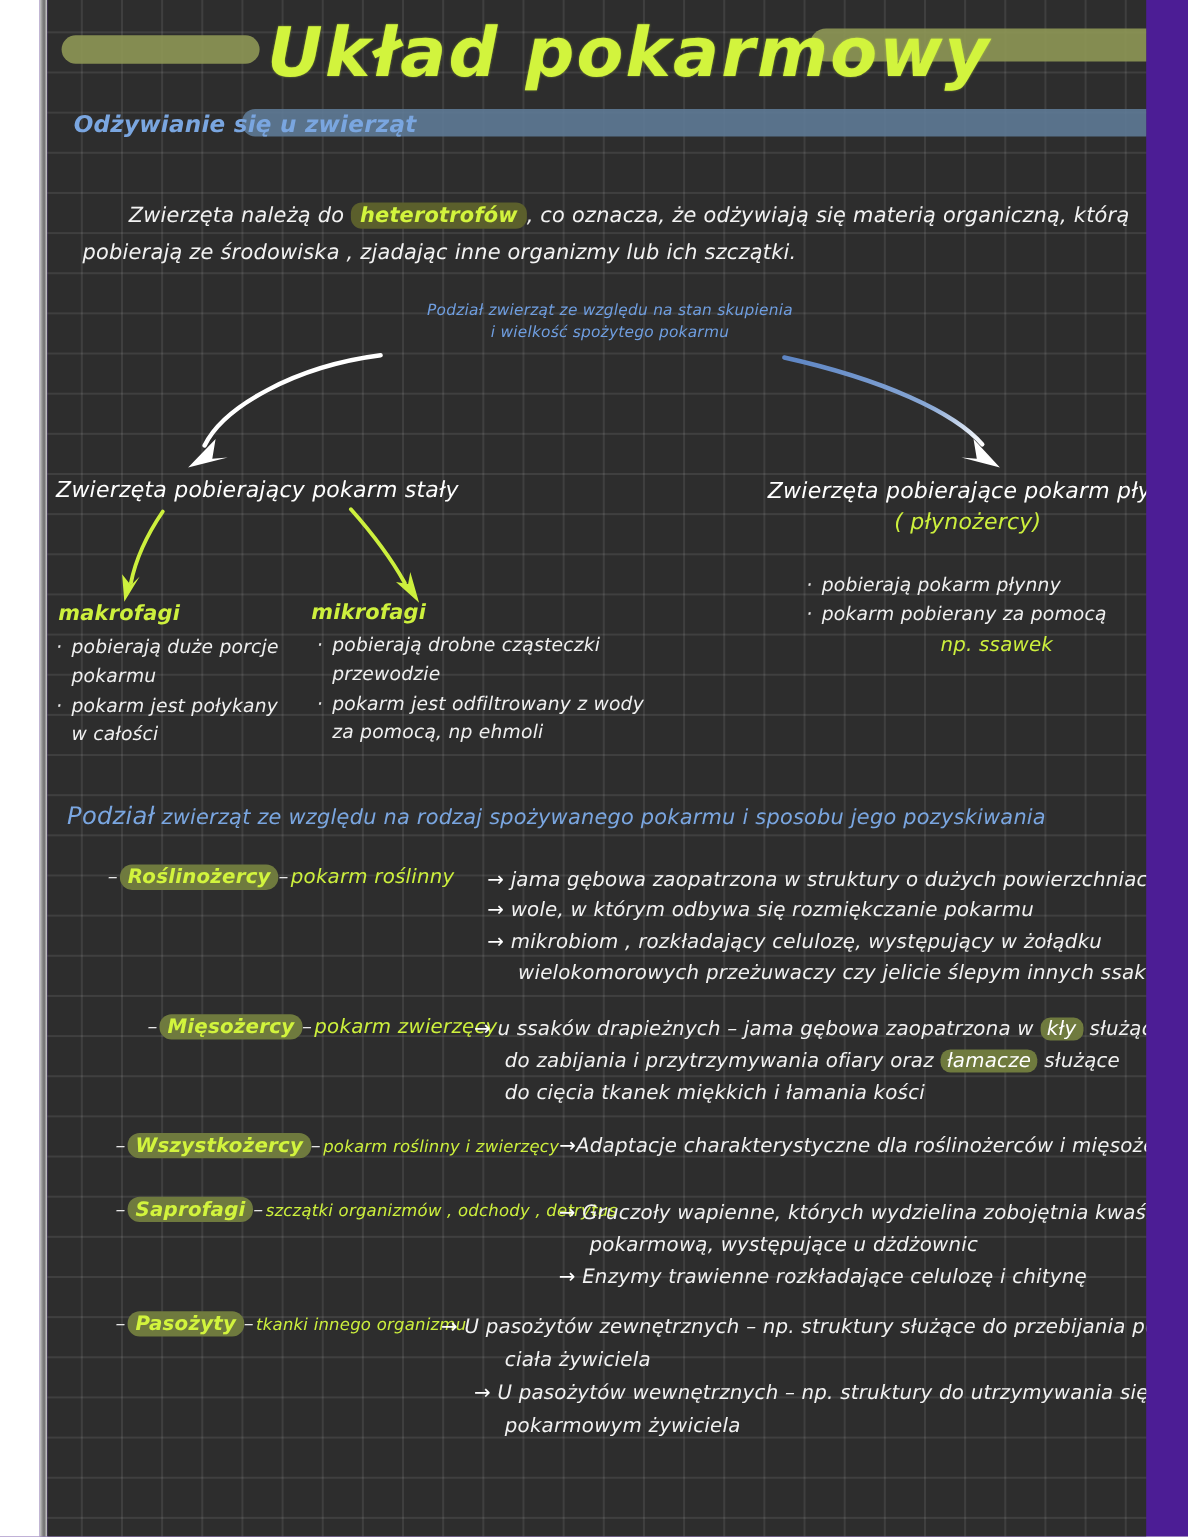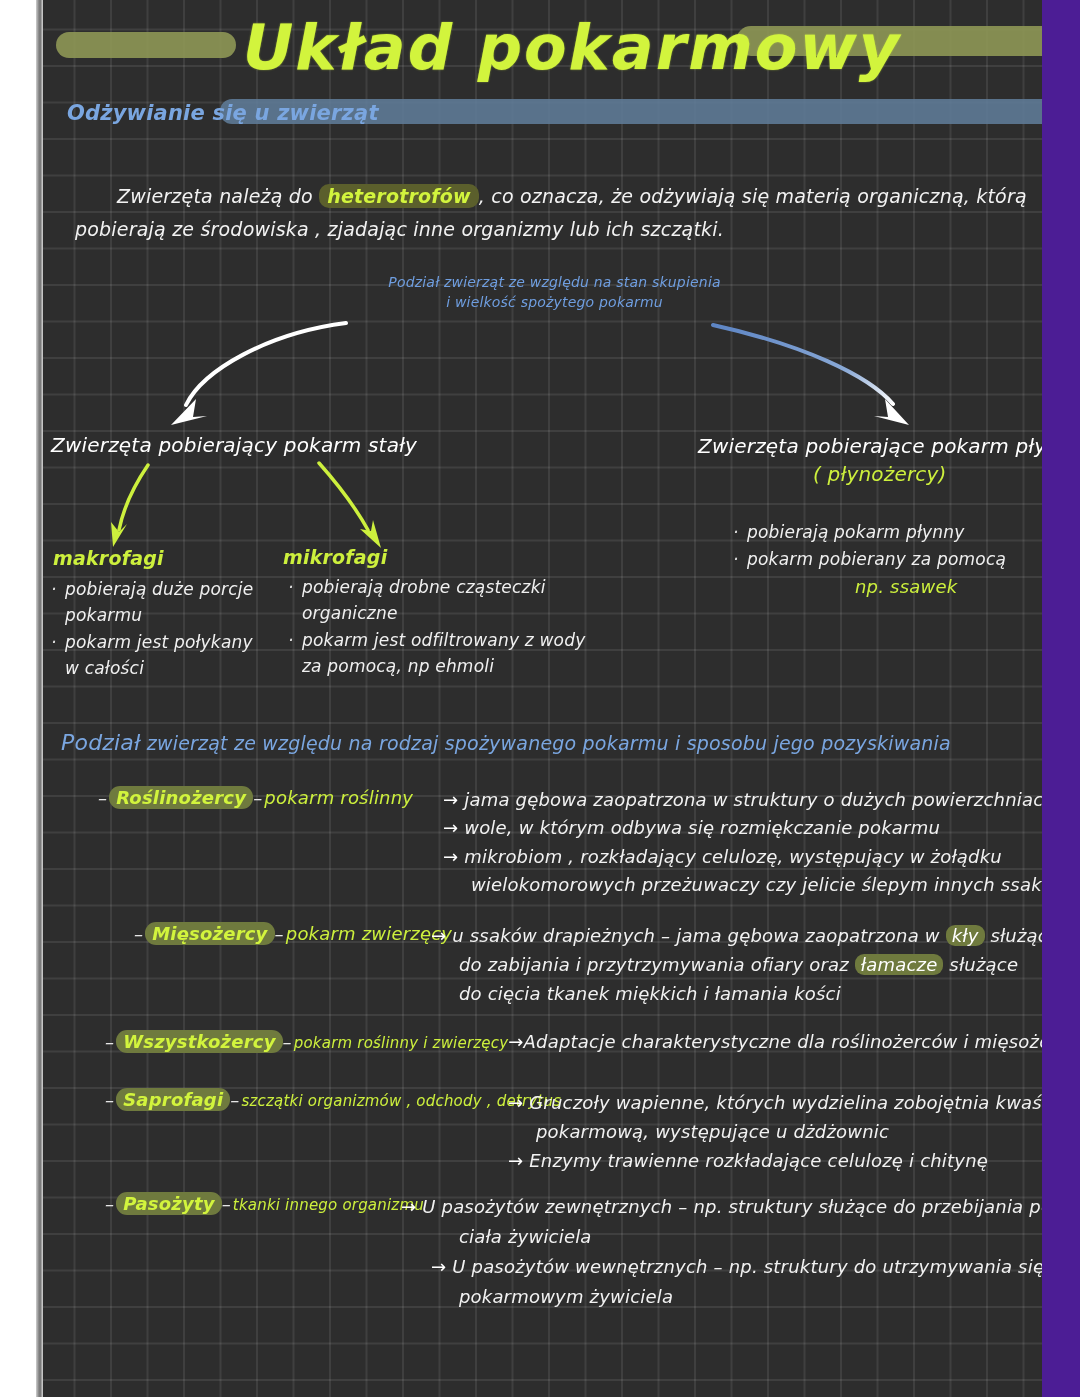--- a/index.html
+++ b/index.html
@@ -213,21 +213,21 @@
     <div id="makrofagi-list" class="hw">
       <span class="bullet-row"><span class="bul">·</span><span>pobierają duże porcje</span></span>
       <span class="bullet-row"><span class="bul"></span><span>pokarmu</span></span>
       <span class="bullet-row"><span class="bul">·</span><span>pokarm jest połykany</span></span>
       <span class="bullet-row"><span class="bul"></span><span>w całości</span></span>
     </div>
 
     <div id="mikrofagi-head" class="hw">mikrofagi</div>
     <div id="mikrofagi-list" class="hw">
       <span class="bullet-row"><span class="bul">·</span><span>pobierają drobne cząsteczki</span></span>
-      <span class="bullet-row"><span class="bul"></span><span>organiczne</span></span>
+      <span class="bullet-row"><span class="bul"></span><span>przewodzie</span></span>
       <span class="bullet-row"><span class="bul">·</span><span>pokarm jest odfiltrowany z wody</span></span>
       <span class="bullet-row"><span class="bul"></span><span>za pomocą, np ehmoli</span></span>
     </div>
 
     <div id="liquid-title" class="hw">Zwierzęta pobierające pokarm płynny</div>
     <div id="liquid-sub" class="hw">( płynożercy)</div>
     <div id="liquid-list" class="hw">
       <span class="bullet-row"><span class="bul">·</span><span>pobierają pokarm  płynny</span></span>
       <span class="bullet-row"><span class="bul">·</span><span>pokarm pobierany za pomocą</span></span>
     </div>

